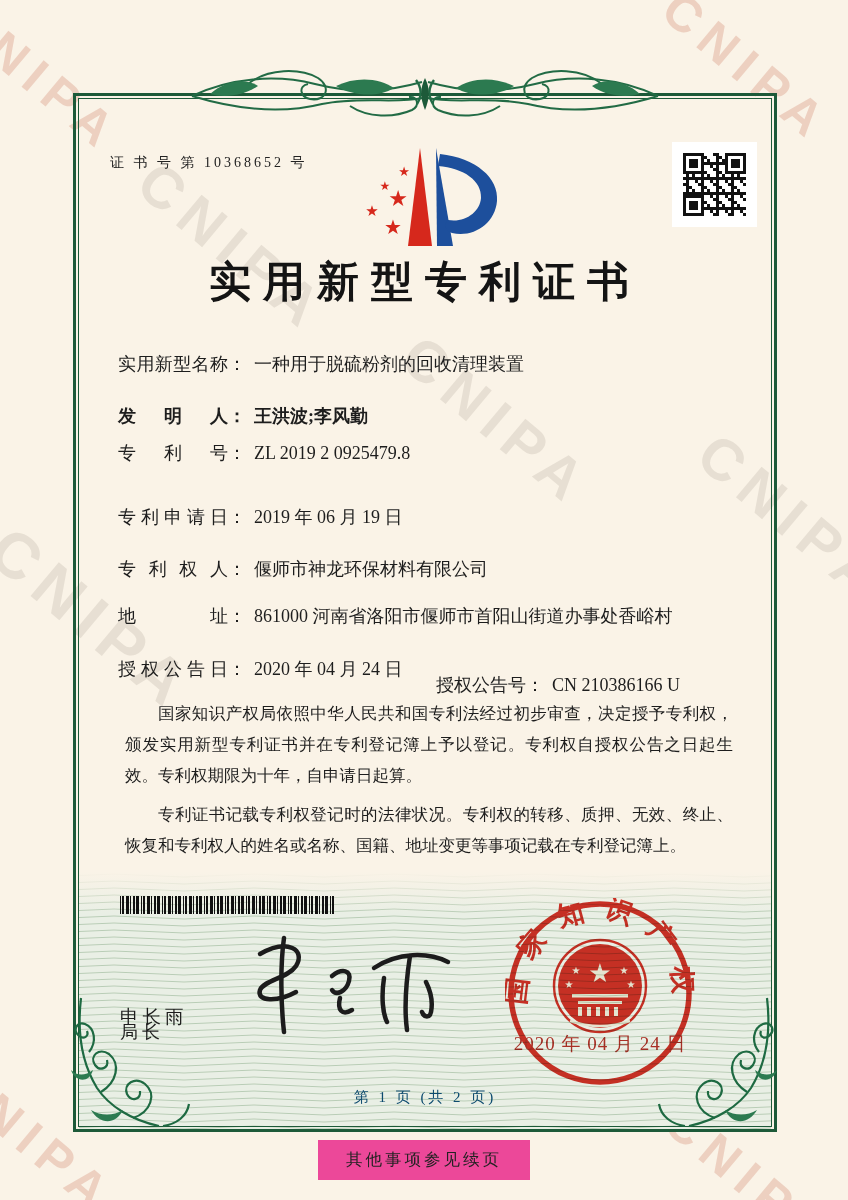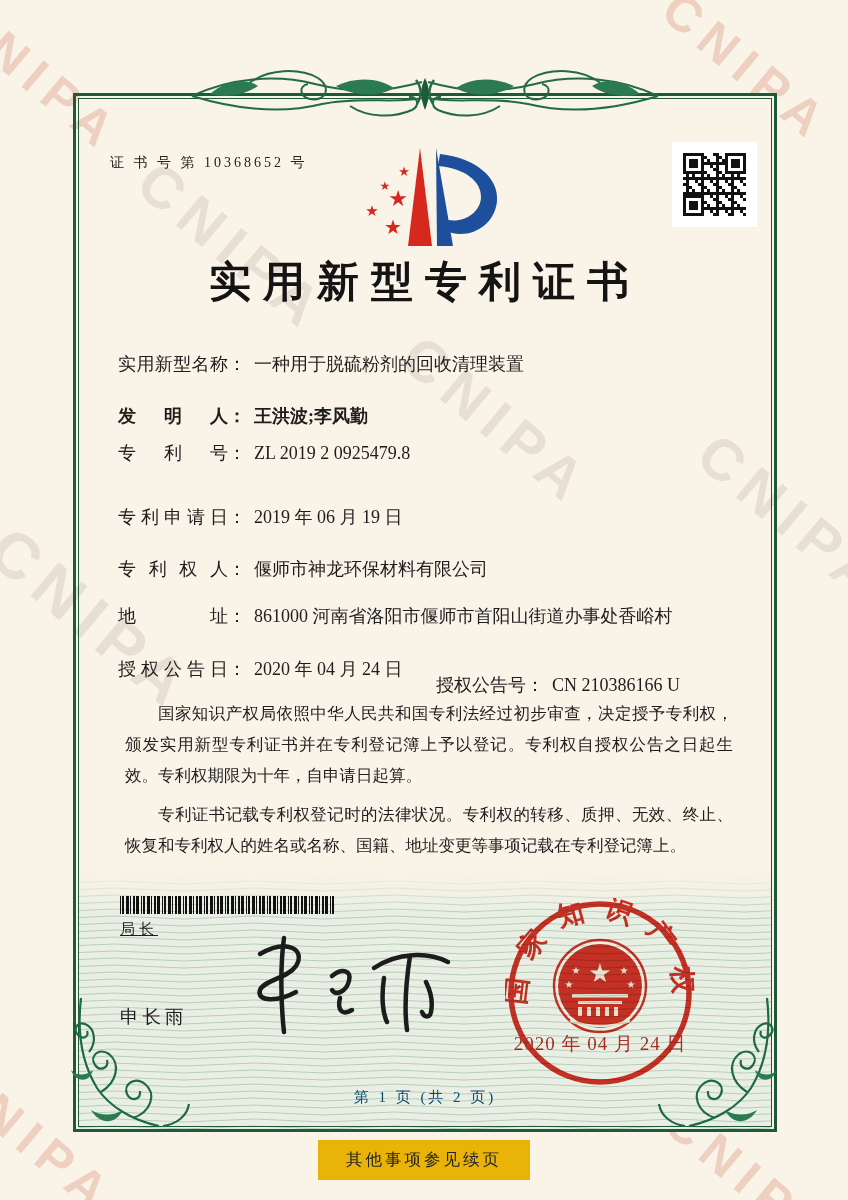--- a/index.html
+++ b/index.html
@@ -31,28 +31,28 @@
   .title{position:absolute;left:73px;top:254px;width:704px;text-align:center;
          font-size:42px;font-weight:700;letter-spacing:12px;color:#141414;}
   .field-row{position:absolute;left:118px;font-size:18px;white-space:nowrap;}
   .flabel{display:inline-block;width:110px;text-align:justify;text-align-last:justify;}
   .fvalue{margin-left:8px;}
   .grant-pair2{position:absolute;left:318px;top:16px;}
   .paras{position:absolute;left:117px;top:690px;width:624px;font-size:16.5px;
          line-height:1.88;text-align:justify;}
   .paras p{margin:8px;text-indent:2em;}
   .barcode{position:absolute;left:120px;top:896px;}
-  .sig-title{position:absolute;left:120px;top:920px;font-size:15px;letter-spacing:4px;text-decoration:underline;}
+  .sig-title{position:absolute;left:120px;top:1020px;font-size:18px;letter-spacing:4px;}
   .sig-name{position:absolute;left:120px;top:1004px;font-size:18.5px;letter-spacing:4px;text-align:center;}
   .signature{position:absolute;left:226px;top:924px;}
   .seal{position:absolute;left:505px;top:898px;mix-blend-mode:multiply;opacity:.95;z-index:6;}
   .page-footer{position:absolute;left:73px;top:1088px;width:704px;text-align:center;
                font-size:15px;letter-spacing:3px;color:#0c4a6e;z-index:5;}
   .note-box{position:absolute;left:50%;transform:translateX(-50%);top:1140px;
-            background:#eab308;padding:9px 28px;font-size:16.5px;letter-spacing:3px;color:#222;z-index:5;}
+            background:#ec4899;padding:9px 28px;font-size:16.5px;letter-spacing:3px;color:#222;z-index:5;}
 </style>
 </head>
 <body>
 
 <div class="wm wm-pink" style="left:-22px;top:-10px;font-size:50px;">CNIPA</div>
 <div class="wm wm-pink" style="left:688px;top:-20px;font-size:50px;">CNIPA</div>
 <div class="wm wm-gray" style="left:168px;top:148px;font-size:58px;">CNIPA</div>
 <div class="wm wm-gray" style="left:432px;top:322px;font-size:58px;">CNIPA</div>
 <div class="wm wm-gray" style="left:22px;top:512px;font-size:64px;">CNIPA</div>
 <div class="wm wm-gray" style="left:728px;top:420px;font-size:58px;">CNIPA</div>

